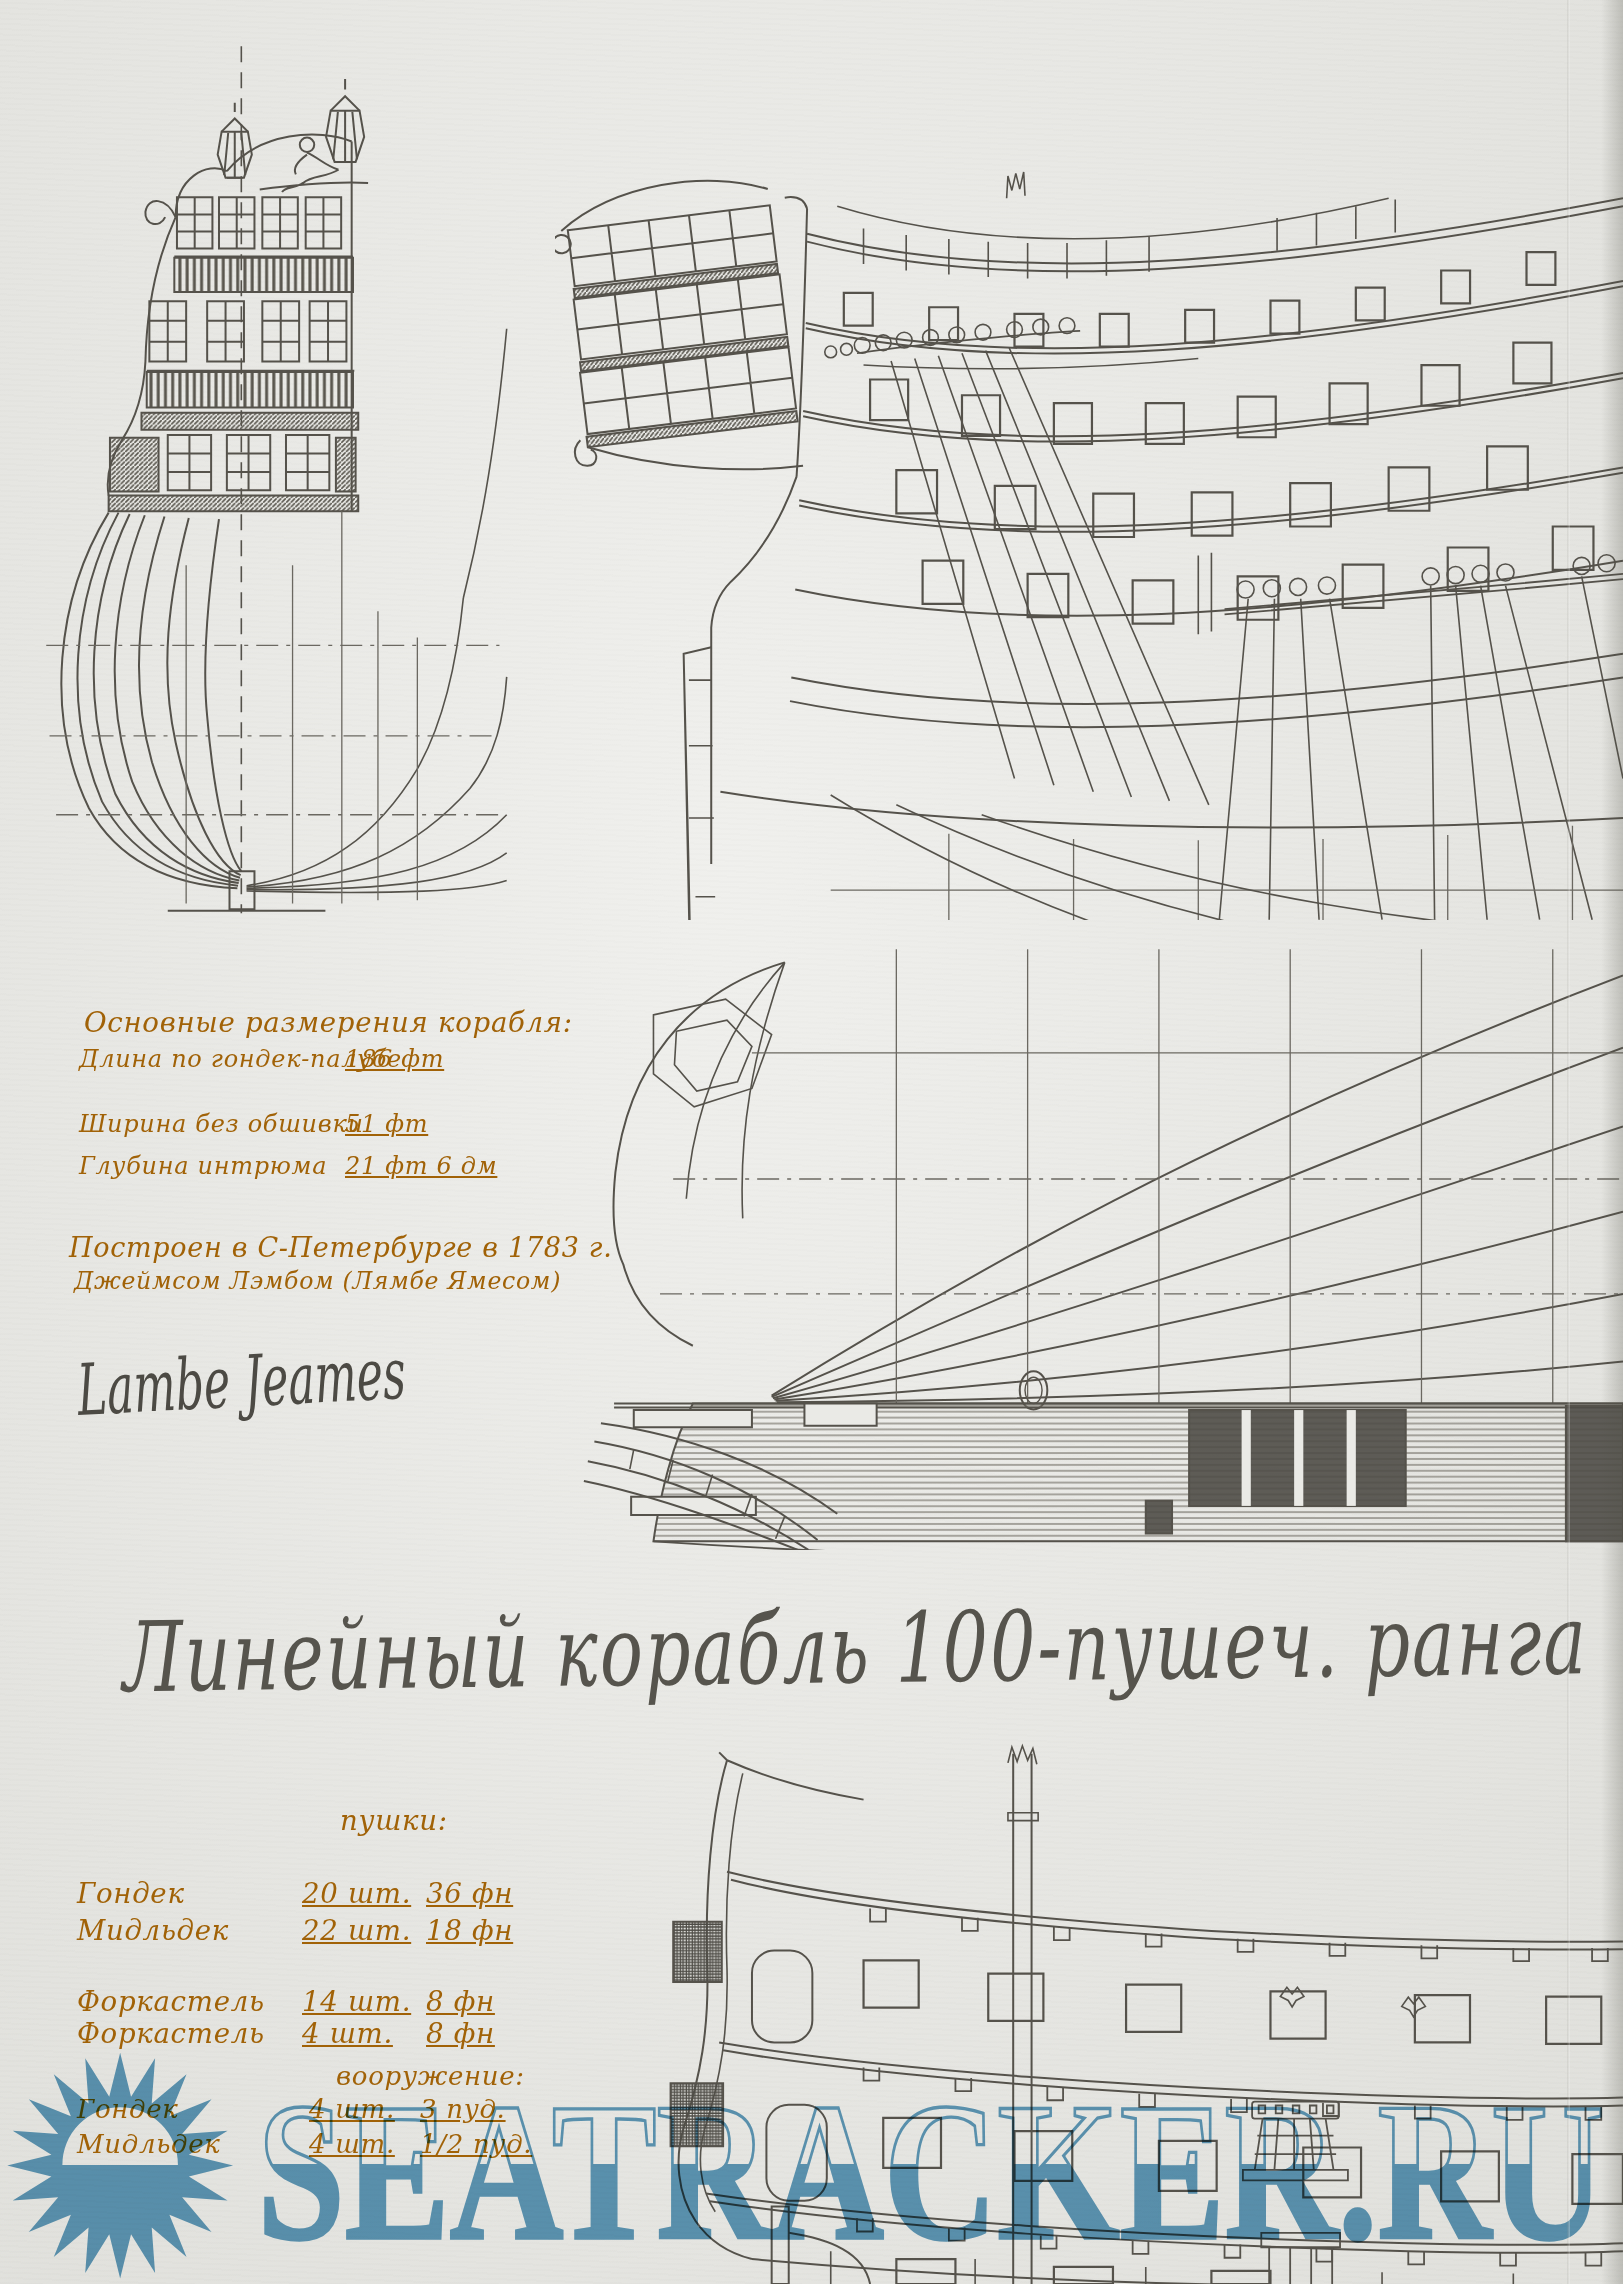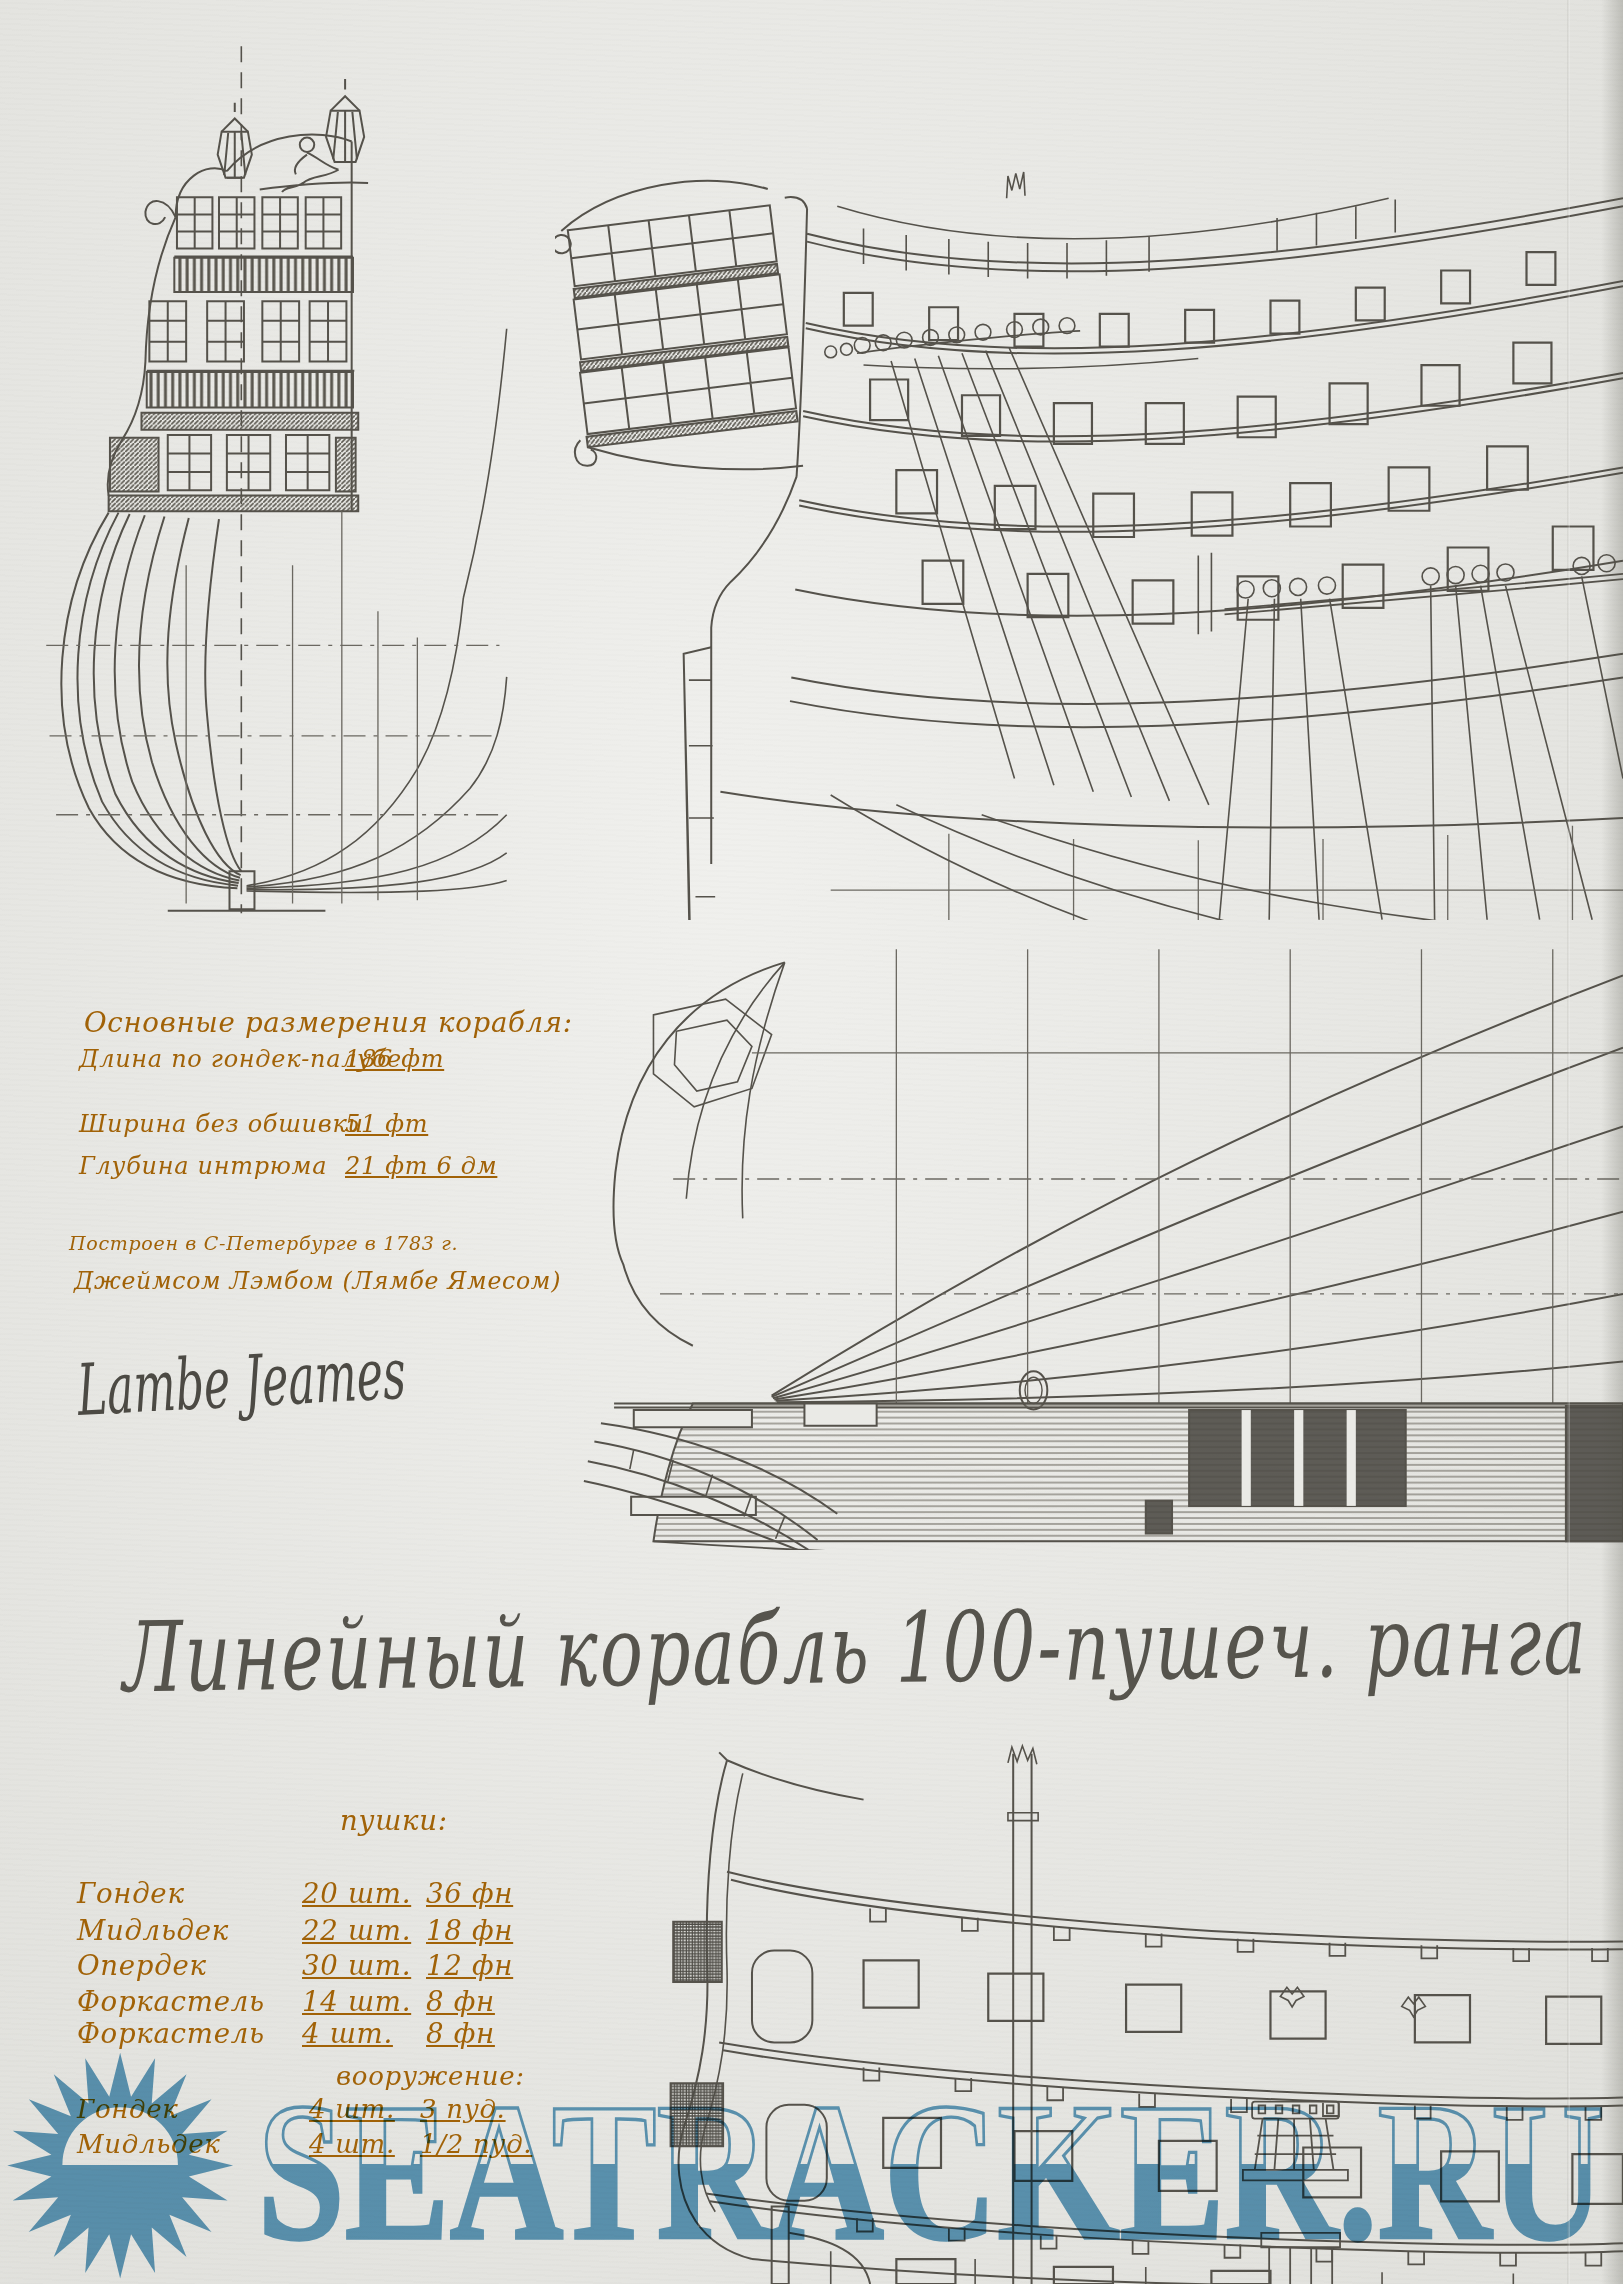--- a/index.html
+++ b/index.html
@@ -376,21 +376,21 @@
   </div>
   <div class="hw" style="left:79px;top:1110px;font-size:24px;width:460px">
     <span>Ширина без обшивки</span>
     <span class="val" style="left:266px">51 фт</span>
   </div>
   <div class="hw" style="left:79px;top:1152px;font-size:24px;width:460px">
     <span>Глубина интрюма</span>
     <span class="val" style="left:266px">21 фт 6 дм</span>
   </div>
 
-  <div class="hw" style="left:69px;top:1232px;font-size:19px">Построен в С-Петербурге в 1783 г.</div>
+  <div class="hw" style="left:69px;top:1232px;font-size:27px">Построен в С-Петербурге в 1783 г.</div>
   <div class="hw" style="left:74px;top:1267px;font-size:23.6px">Джеймсом Лэмбом (Лямбе Ямесом)</div>
 
   <svg class="plan" style="left:69px;top:1323px" width="381" height="138" viewBox="0 0 580 210">
     <text x="15" y="140" font-family="DejaVu Serif, serif" font-style="italic" font-size="108" fill="#4c4a44" textLength="500" lengthAdjust="spacingAndGlyphs" transform="rotate(-3 15 140)">Lambe Jeames</text>
   </svg>
 
   <svg class="plan" style="left:99px;top:1581px" width="1525" height="177" viewBox="0 0 2322 270">
     <text x="35" y="168" font-family="DejaVu Serif, serif" font-style="italic" font-size="148" fill="#56544d" letter-spacing="4" textLength="2235" lengthAdjust="spacingAndGlyphs" transform="rotate(-0.7 35 168)">Линейный корабль 100-пушеч. ранга</text>
   </svg>
 
@@ -398,25 +398,20 @@
 
   <div class="hw" style="left:77px;top:1877px;font-size:27.6px;width:499px">
     <span>Гондек</span>
     <span class="val" style="left:225px">20 шт.</span>
     <span class="val" style="left:349px">36 фн</span>
   </div>
   <div class="hw" style="left:77px;top:1914px;font-size:27.6px;width:499px">
     <span>Мидльдек</span>
     <span class="val" style="left:225px">22 шт.</span>
     <span class="val" style="left:349px">18 фн</span>
-  </div>
-  <div class="hw" style="left:77px;top:1949px;font-size:27.6px;width:499px">
-    <span>Опердек</span>
-    <span class="val" style="left:225px">30 шт.</span>
-    <span class="val" style="left:349px">12 фн</span>
   </div>
   <div class="hw" style="left:77px;top:1985px;font-size:27.6px;width:499px">
     <span>Форкастель</span>
     <span class="val" style="left:225px">14 шт.</span>
     <span class="val" style="left:349px">8 фн</span>
   </div>
   <div class="hw" style="left:77px;top:2017px;font-size:27.6px;width:499px">
     <span>Форкастель</span>
     <span class="val" style="left:225px">4 шт.</span>
     <span class="val" style="left:349px">8 фн</span>

